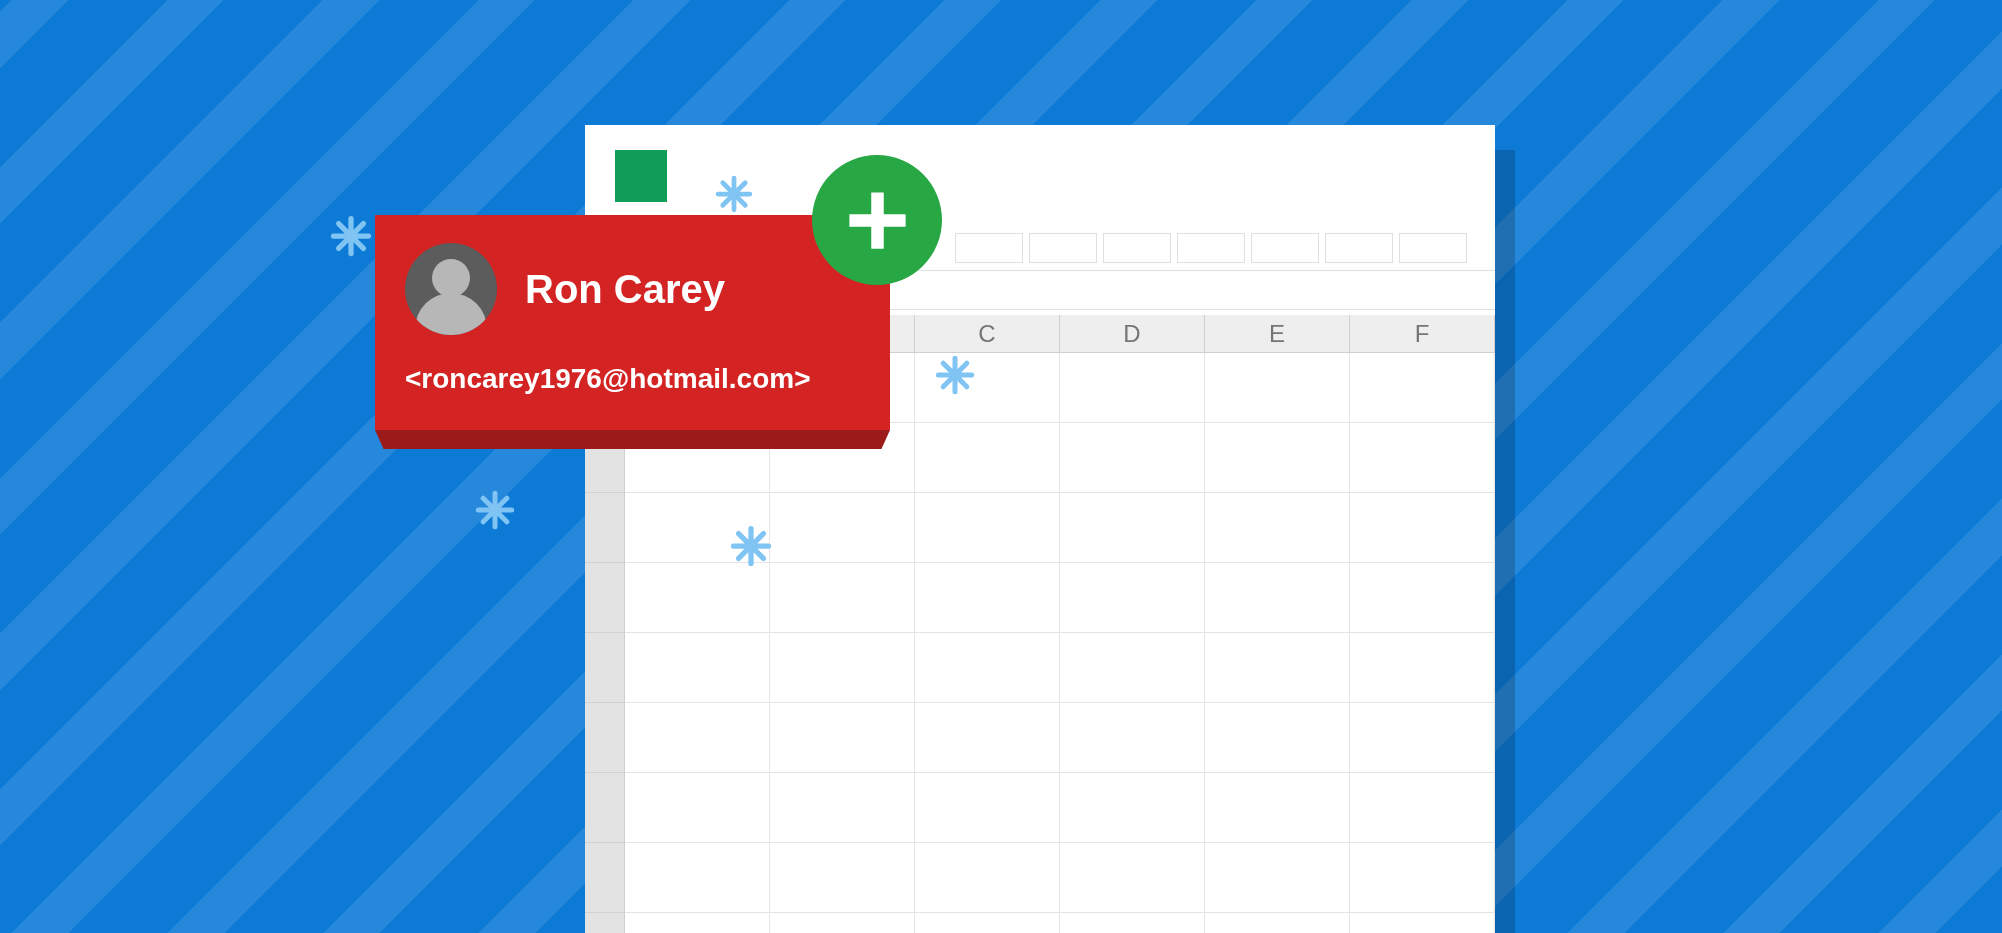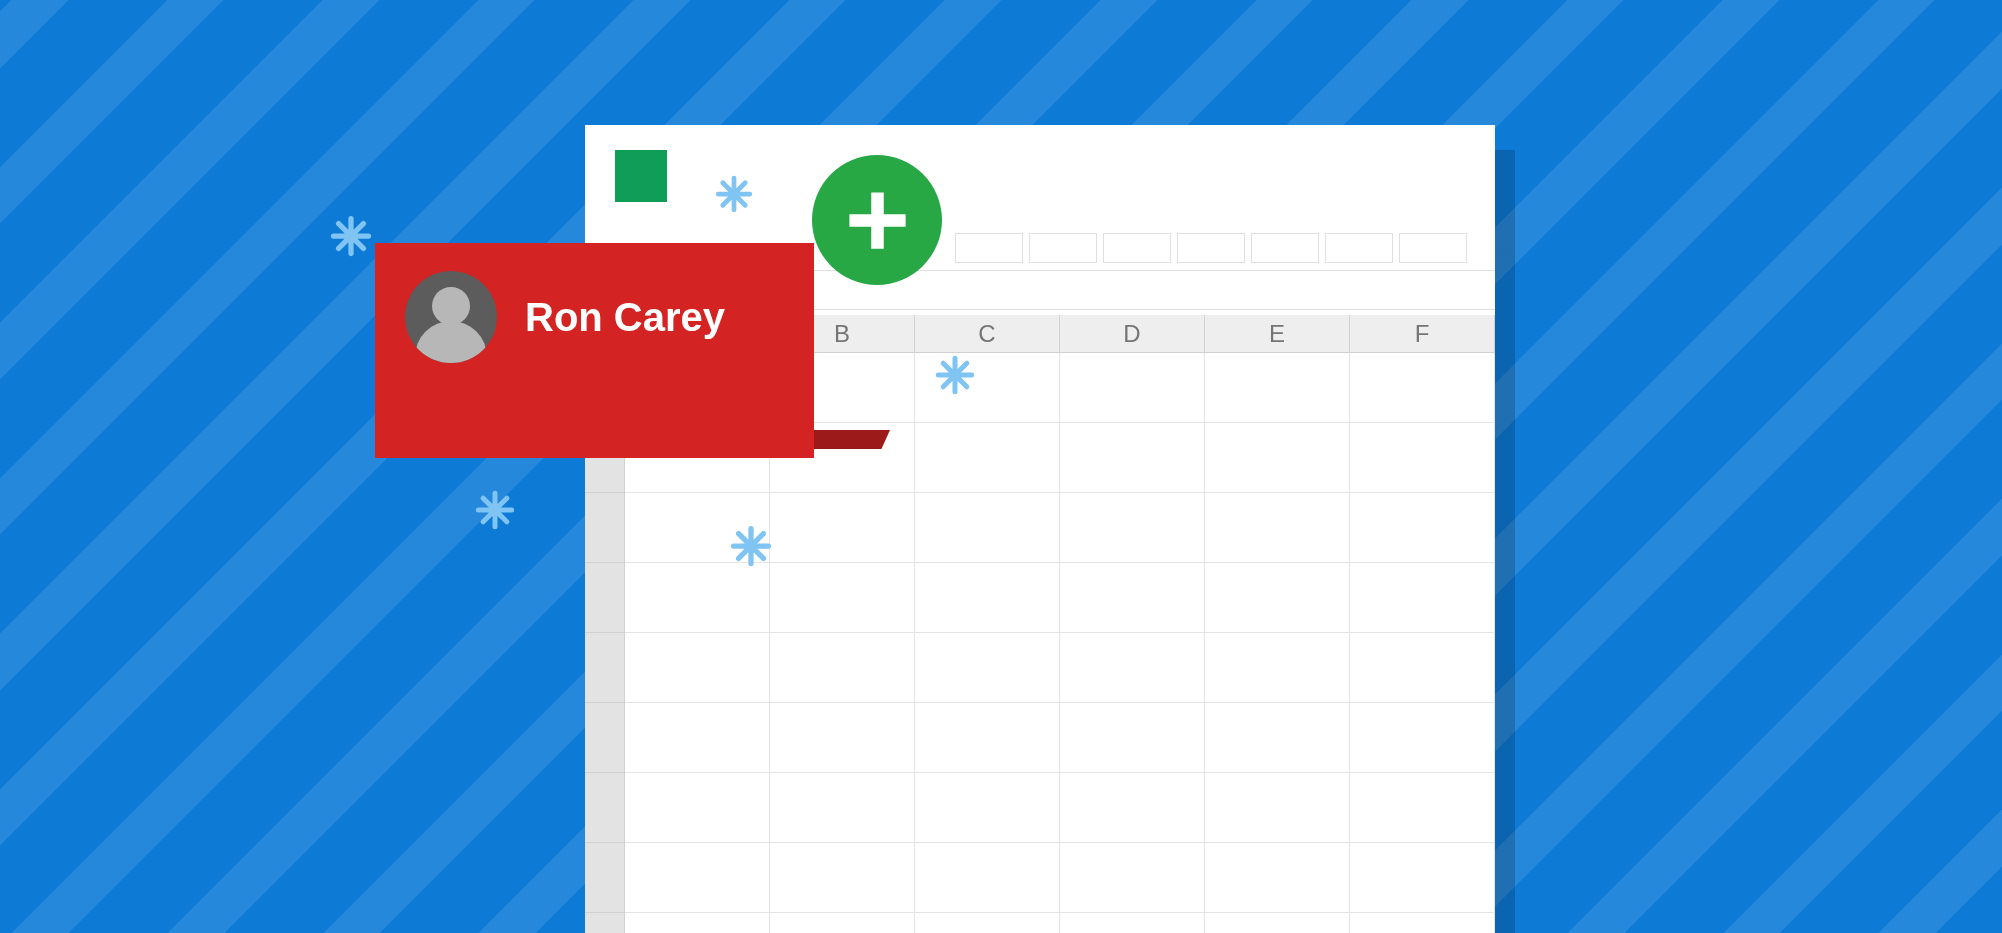--- a/index.html
+++ b/index.html
@@ -130,25 +130,24 @@
   .cell {
     flex: 0 0 145px;
     border-right: 1px solid #e4e4e4;
     border-bottom: 1px solid #e4e4e4;
     background: #ffffff;
   }
   .card {
     position: absolute;
     left: 375px;
     top: 215px;
-    width: 439px;
+    width: 515px;
     height: 215px;
     background: #d32323;
     box-shadow: 0 4px 0 rgba(0,0,0,0);
-    margin-top: 28px;
   }
   .card-3d-bottom{
     position:absolute;
     left:375px;
     top:430px;
     width:515px;
     height:24px;
     background:#9c1a1a;
     transform: perspective(400px) rotateX(-35deg);
     transform-origin: top center;
@@ -335,20 +334,21 @@
             <div class="cell"></div>
           </div>
         </div>
     </div>
   </div>
 
   <div class="card-3d-bottom"></div>
   <div class="card">
     <div class="avatar"></div>
     <div class="contact-name">Ron Carey</div>
+    <div class="contact-email">&lt;roncarey1976@hotmail.com&gt;</div>
   </div>
 
   <div class="add-btn">
     <svg viewBox="0 0 24 24">
       <path fill="#ffffff" d="M10 3 h4 v7 h7 v4 h-7 v7 h-4 v-7 h-7 v-4 h7 z" rx="2"></path>
     </svg>
   </div>
 
   <div class="sparkle" style="left:715px;top:175px;">
     <svg width="38" height="38" viewBox="0 0 24 24">

